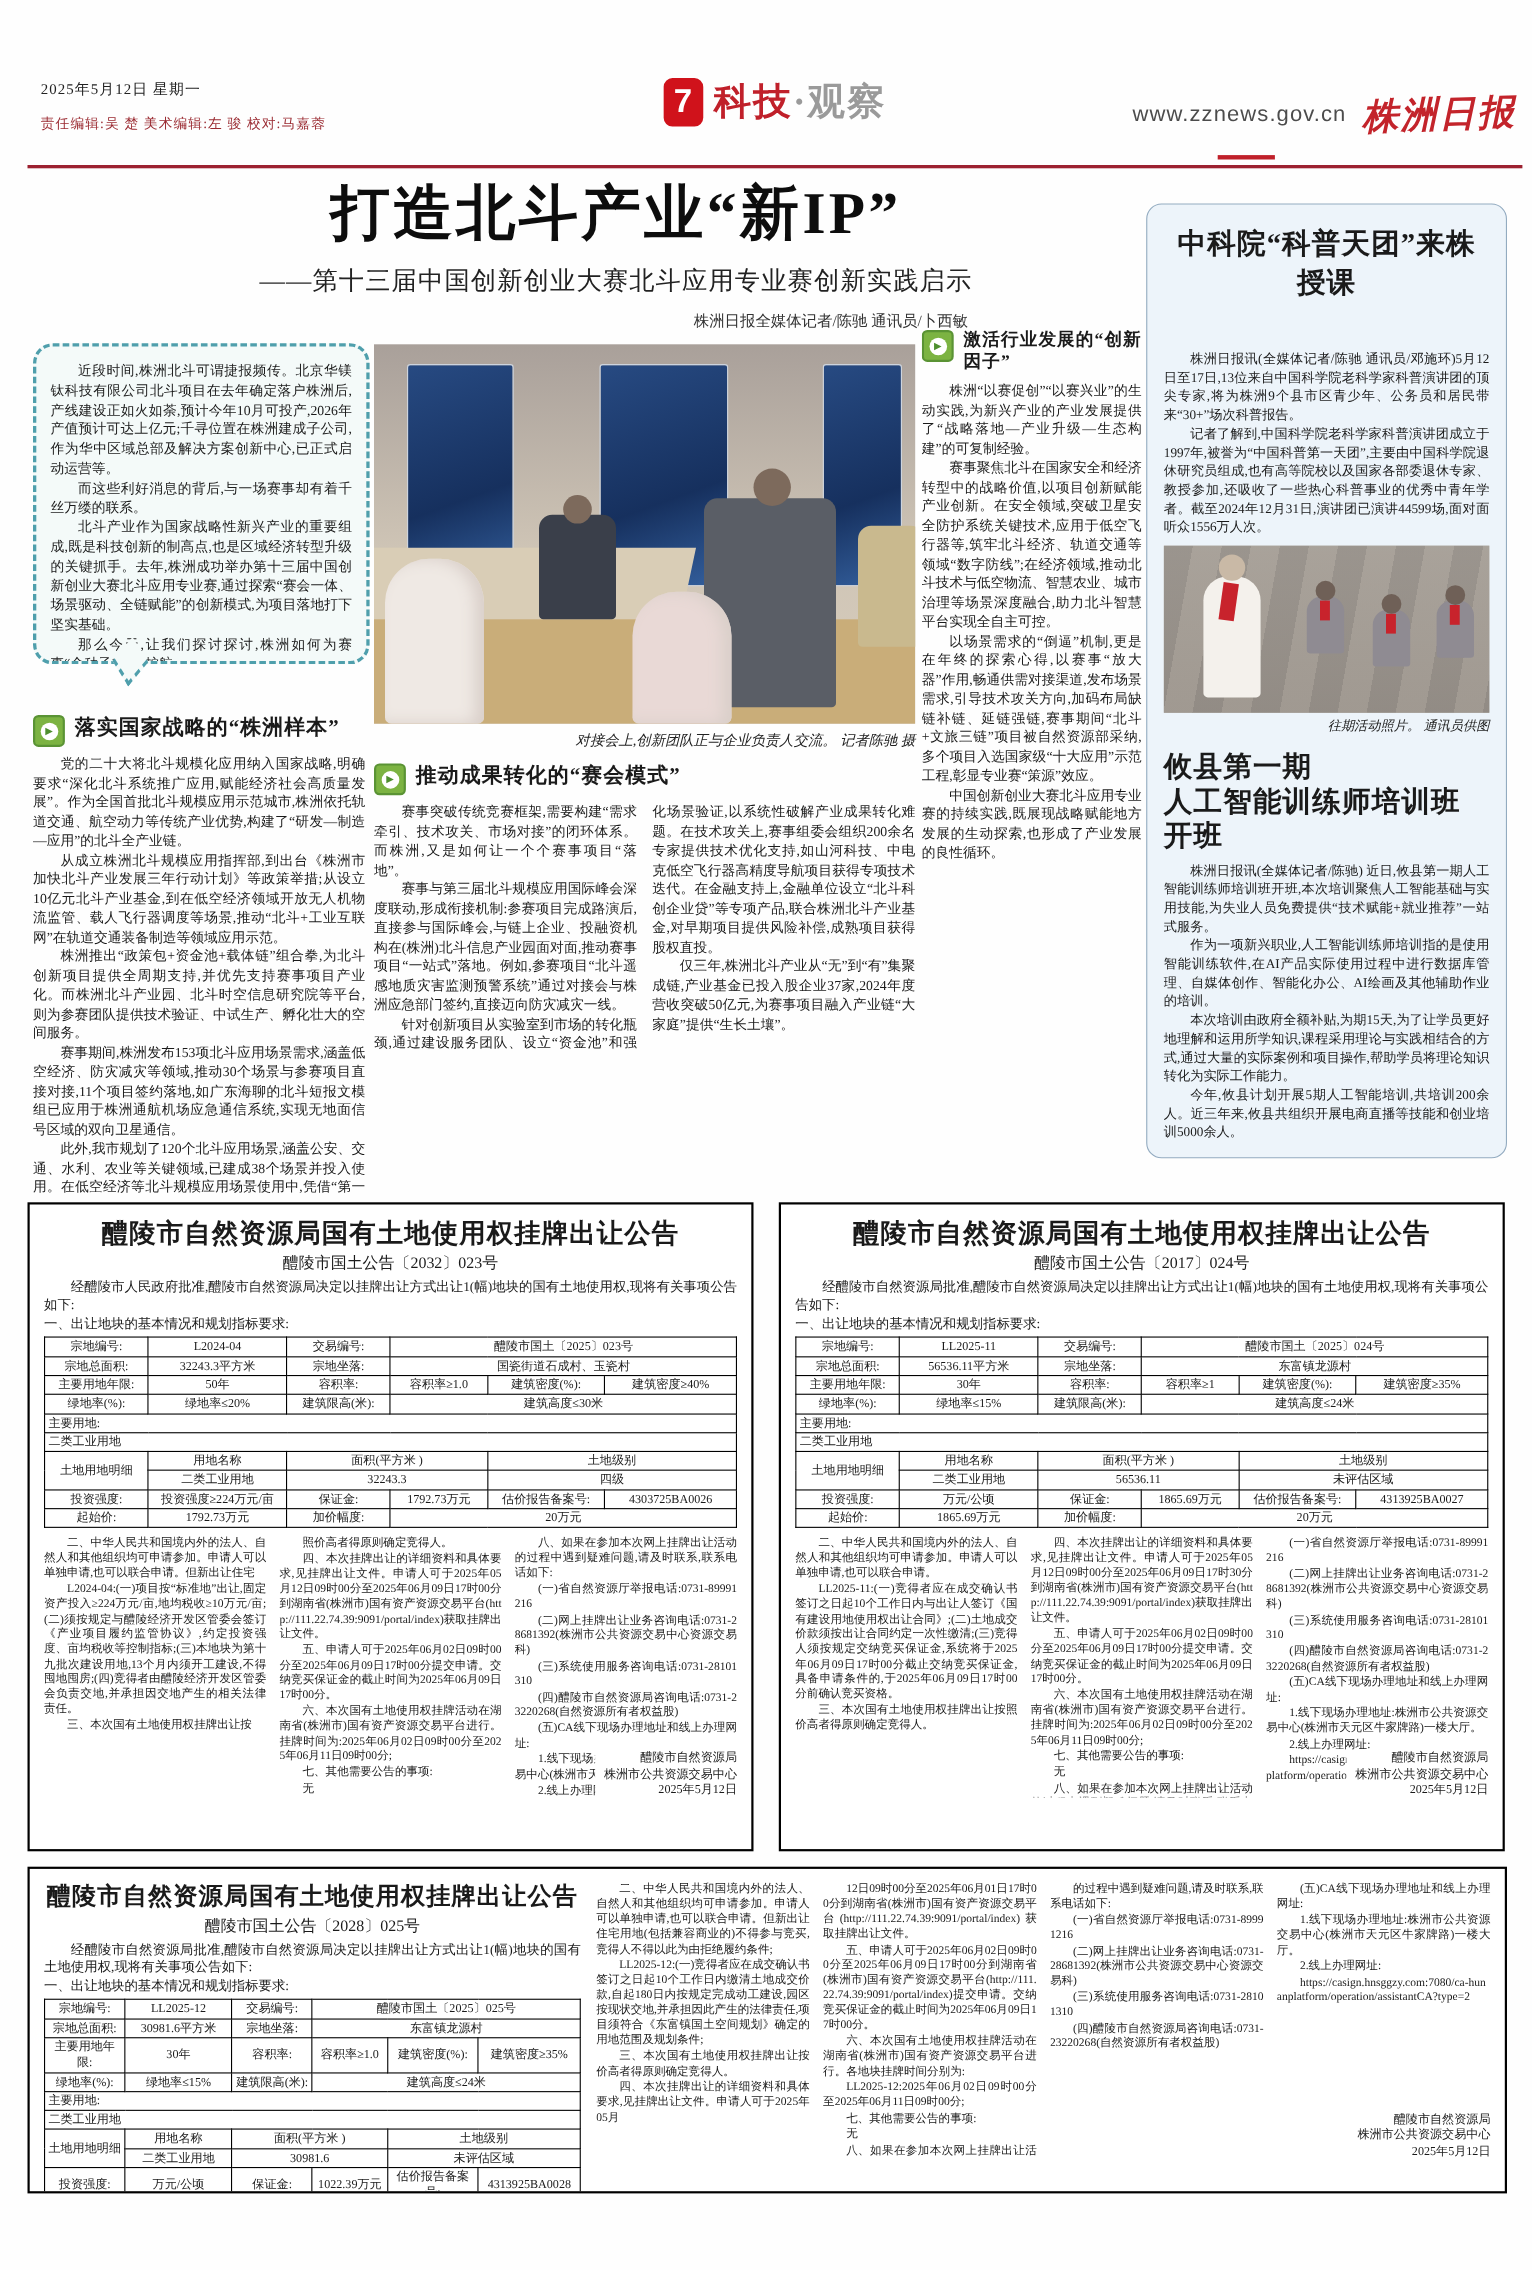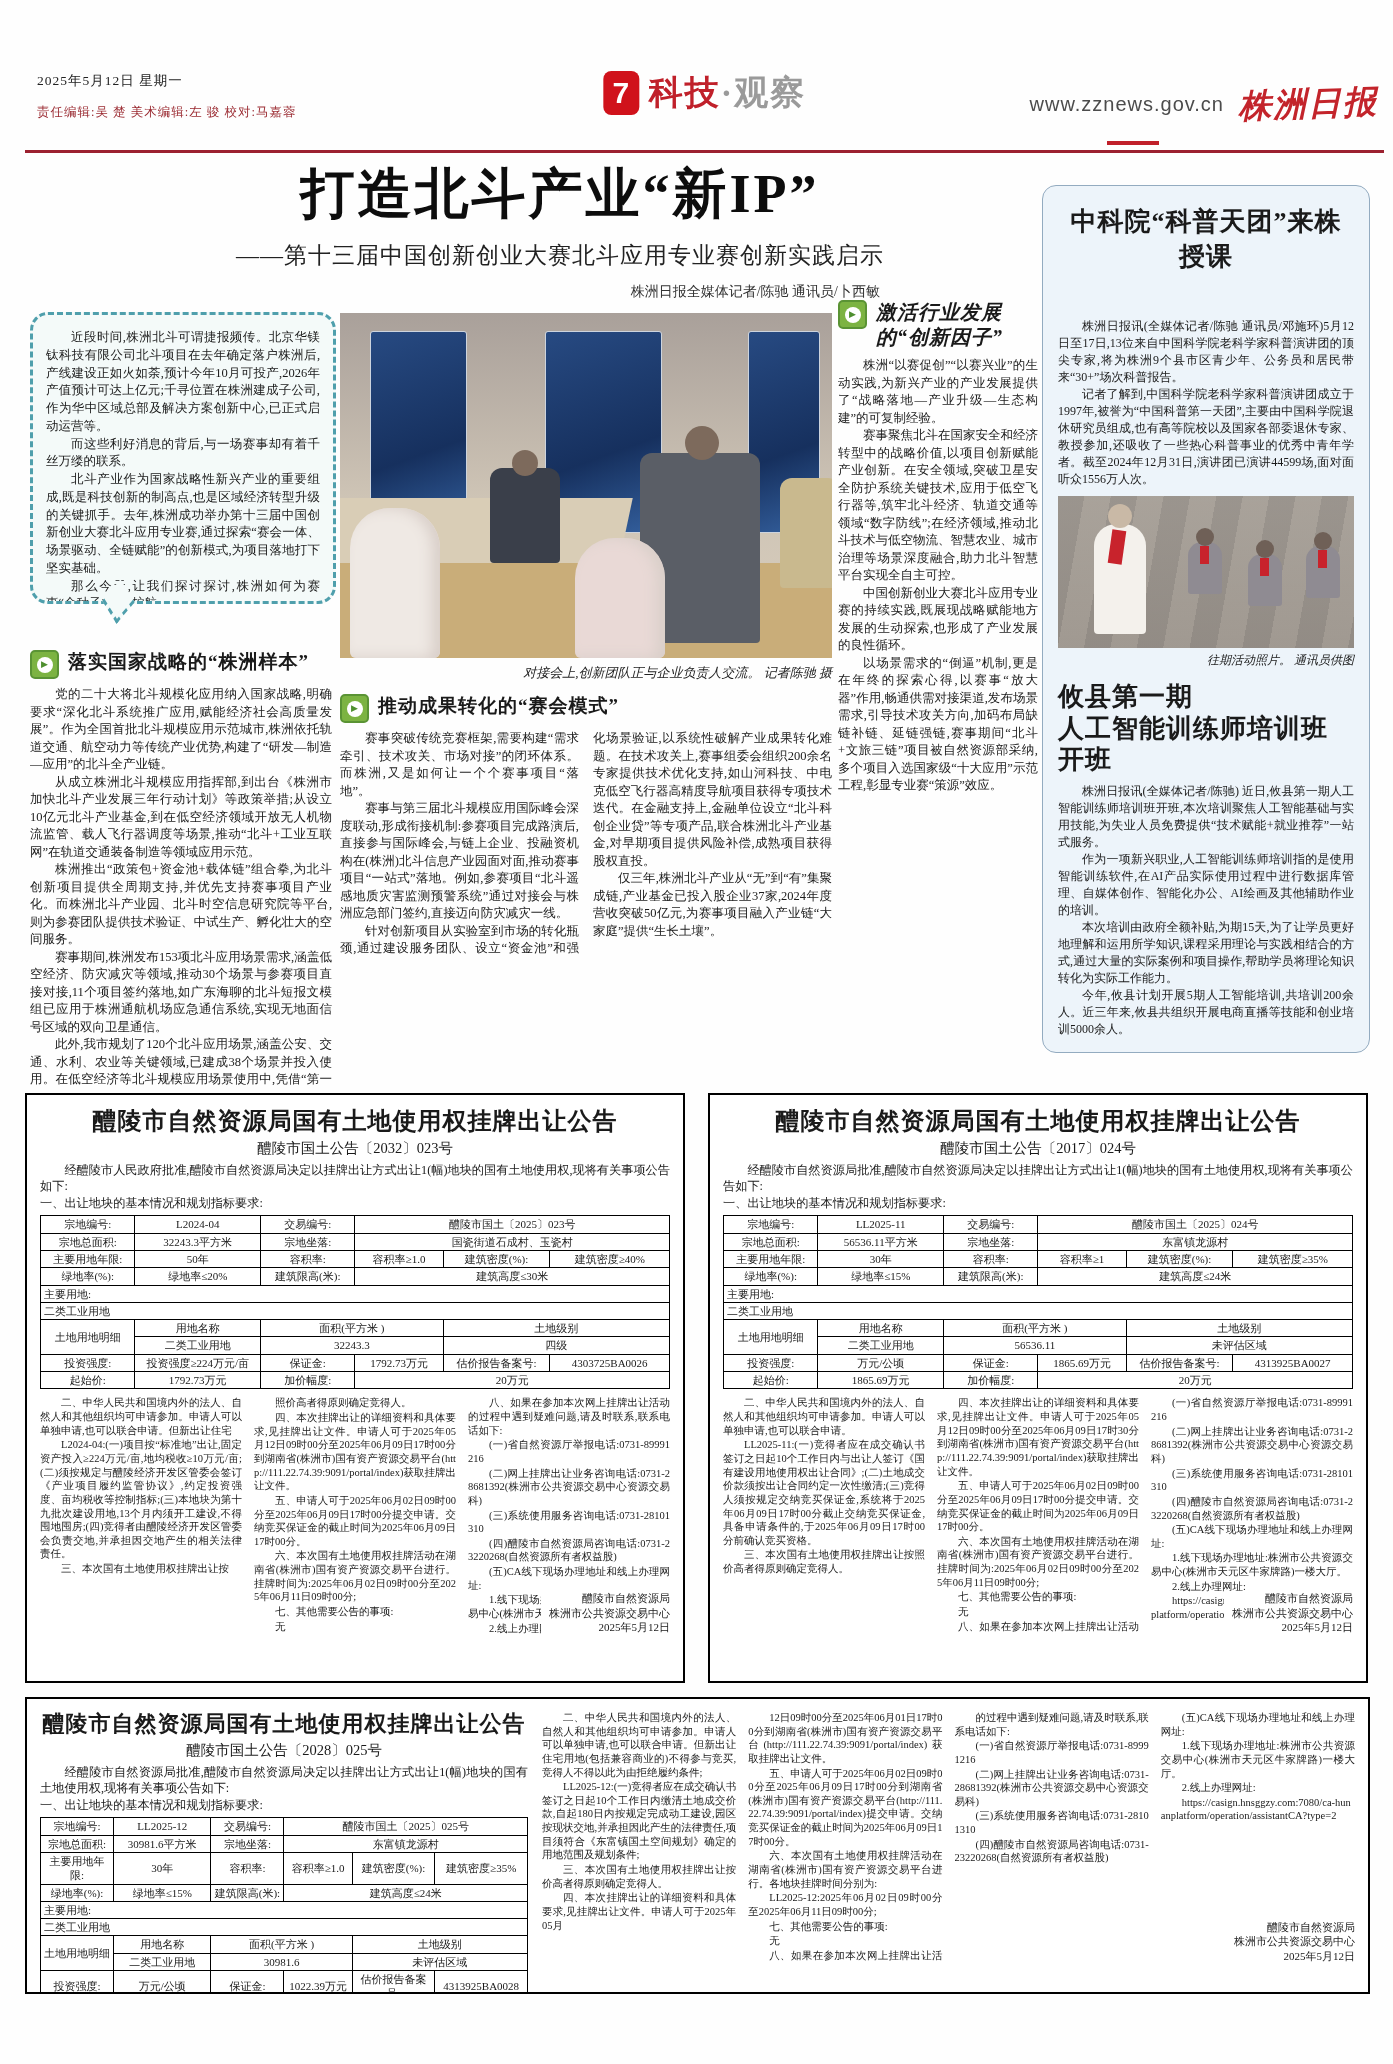--- a/index.html
+++ b/index.html
@@ -46,21 +46,21 @@
   .ph-banner{position:absolute;top:18px;height:200px;background:linear-gradient(160deg,#274a82,#16305e 60%,#34609e);border:1px solid #cdd4de;border-radius:3px;}
   .ph-table{position:absolute;left:0;bottom:0;width:100%;height:95px;background:#c9ad79;}
   .ph-cloth{position:absolute;left:-20px;bottom:40px;width:300px;height:120px;background:#d9cdb6;transform:skewX(-12deg);}
   .ph-chair{position:absolute;bottom:0;width:90px;height:150px;background:#efe9e4;border-radius:40px 40px 6px 6px;box-shadow:inset -8px 0 14px #d9cfc9;}
   .ph-person{position:absolute;border-radius:12px 12px 4px 4px;}
   .ph-head{position:absolute;width:26px;height:26px;border-radius:50%;background:#7d6a5c;}
   .caption{position:absolute;left:340px;top:664px;width:492px;text-align:right;font-size:13px;font-style:italic;color:#222;}
   .sec2{position:absolute;left:340px;top:694px;width:492px;}
   .sec2-cols{columns:2;column-gap:14px;height:348px;overflow:hidden;}
   .sec3{position:absolute;left:838px;top:300px;width:200px;height:785px;overflow:hidden;}
-  .sec3 .sec-h .txt{font-size:20px;font-style:italic;}
+  .sec3 .sec-h .txt{font-size:16px;}
   
   .sidebar{position:absolute;left:1042px;top:185px;width:328px;height:868px;background:#edf4fa;
            border:1px solid #93abc0;border-radius:14px;padding:14px 15px;box-sizing:border-box;overflow:hidden;}
   .sb-title1{font-size:26px;font-weight:900;text-align:center;letter-spacing:1px;margin:4px 0 10px;}
   .sb-text p{margin:0;font-size:12px;line-height:1.42;text-align:justify;text-indent:2em;}
   .sb-text1{max-height:268px;overflow:hidden;margin-top:44px;}
   .sb-photo{margin-top:8px;width:100%;height:152px;position:relative;background:linear-gradient(#b4aea6,#9b948c);overflow:hidden;}
   .sb-seat-rows{position:absolute;inset:0;background:repeating-linear-gradient(100deg,#8d8781 0 26px,#a39c94 26px 52px);opacity:.65;}
   .sb-presenter{position:absolute;left:36px;top:28px;width:52px;height:110px;background:#f4f1ec;border-radius:22px 22px 4px 4px;}
   .sb-presenter:before{content:"";position:absolute;left:14px;top:-20px;width:24px;height:24px;border-radius:50%;background:#c9b9a6;}
@@ -179,22 +179,22 @@
   <div class="sec3 story">
     <div class="sec-h">
       <span class="play-icon">
           <span class="dot">▶</span>
         </span>
       <span class="txt">激活行业发展的“创新因子”</span>
     </div>
     <div>
         <p>株洲“以赛促创”“以赛兴业”的生动实践,为新兴产业的产业发展提供了“战略落地—产业升级—生态构建”的可复制经验。</p>
         <p>赛事聚焦北斗在国家安全和经济转型中的战略价值,以项目创新赋能产业创新。在安全领域,突破卫星安全防护系统关键技术,应用于低空飞行器等,筑牢北斗经济、轨道交通等领域“数字防线”;在经济领域,推动北斗技术与低空物流、智慧农业、城市治理等场景深度融合,助力北斗智慧平台实现全自主可控。</p>
+        <p>以场景需求的“倒逼”机制,更是在年终的探索心得,以赛事“放大器”作用,畅通供需对接渠道,发布场景需求,引导技术攻关方向,加码布局缺链补链、延链强链,赛事期间“北斗+文旅三链”项目被自然资源部采纳,多个项目入选国家级“十大应用”示范工程,彰显专业赛“策源”效应。</p>
         <p>中国创新创业大赛北斗应用专业赛的持续实践,既展现战略赋能地方发展的生动探索,也形成了产业发展的良性循环。</p>
-        <p>以场景需求的“倒逼”机制,更是在年终的探索心得,以赛事“放大器”作用,畅通供需对接渠道,发布场景需求,引导技术攻关方向,加码布局缺链补链、延链强链,赛事期间“北斗+文旅三链”项目被自然资源部采纳,多个项目入选国家级“十大应用”示范工程,彰显专业赛“策源”效应。</p>
       </div>
   </div>
 
   <div class="sidebar">
     <div class="sb-title1">中科院“科普天团”来株授课</div>
     <div class="sb-text sb-text1">
         <p>株洲日报讯(全媒体记者/陈驰 通讯员/邓施环)5月12日至17日,13位来自中国科学院老科学家科普演讲团的顶尖专家,将为株洲9个县市区青少年、公务员和居民带来“30+”场次科普报告。</p>
         <p>记者了解到,中国科学院老科学家科普演讲团成立于1997年,被誉为“中国科普第一天团”,主要由中国科学院退休研究员组成,也有高等院校以及国家各部委退休专家、教授参加,还吸收了一些热心科普事业的优秀中青年学者。截至2024年12月31日,演讲团已演讲44599场,面对面听众1556万人次。</p>
       </div>
     <div class="sb-photo">

